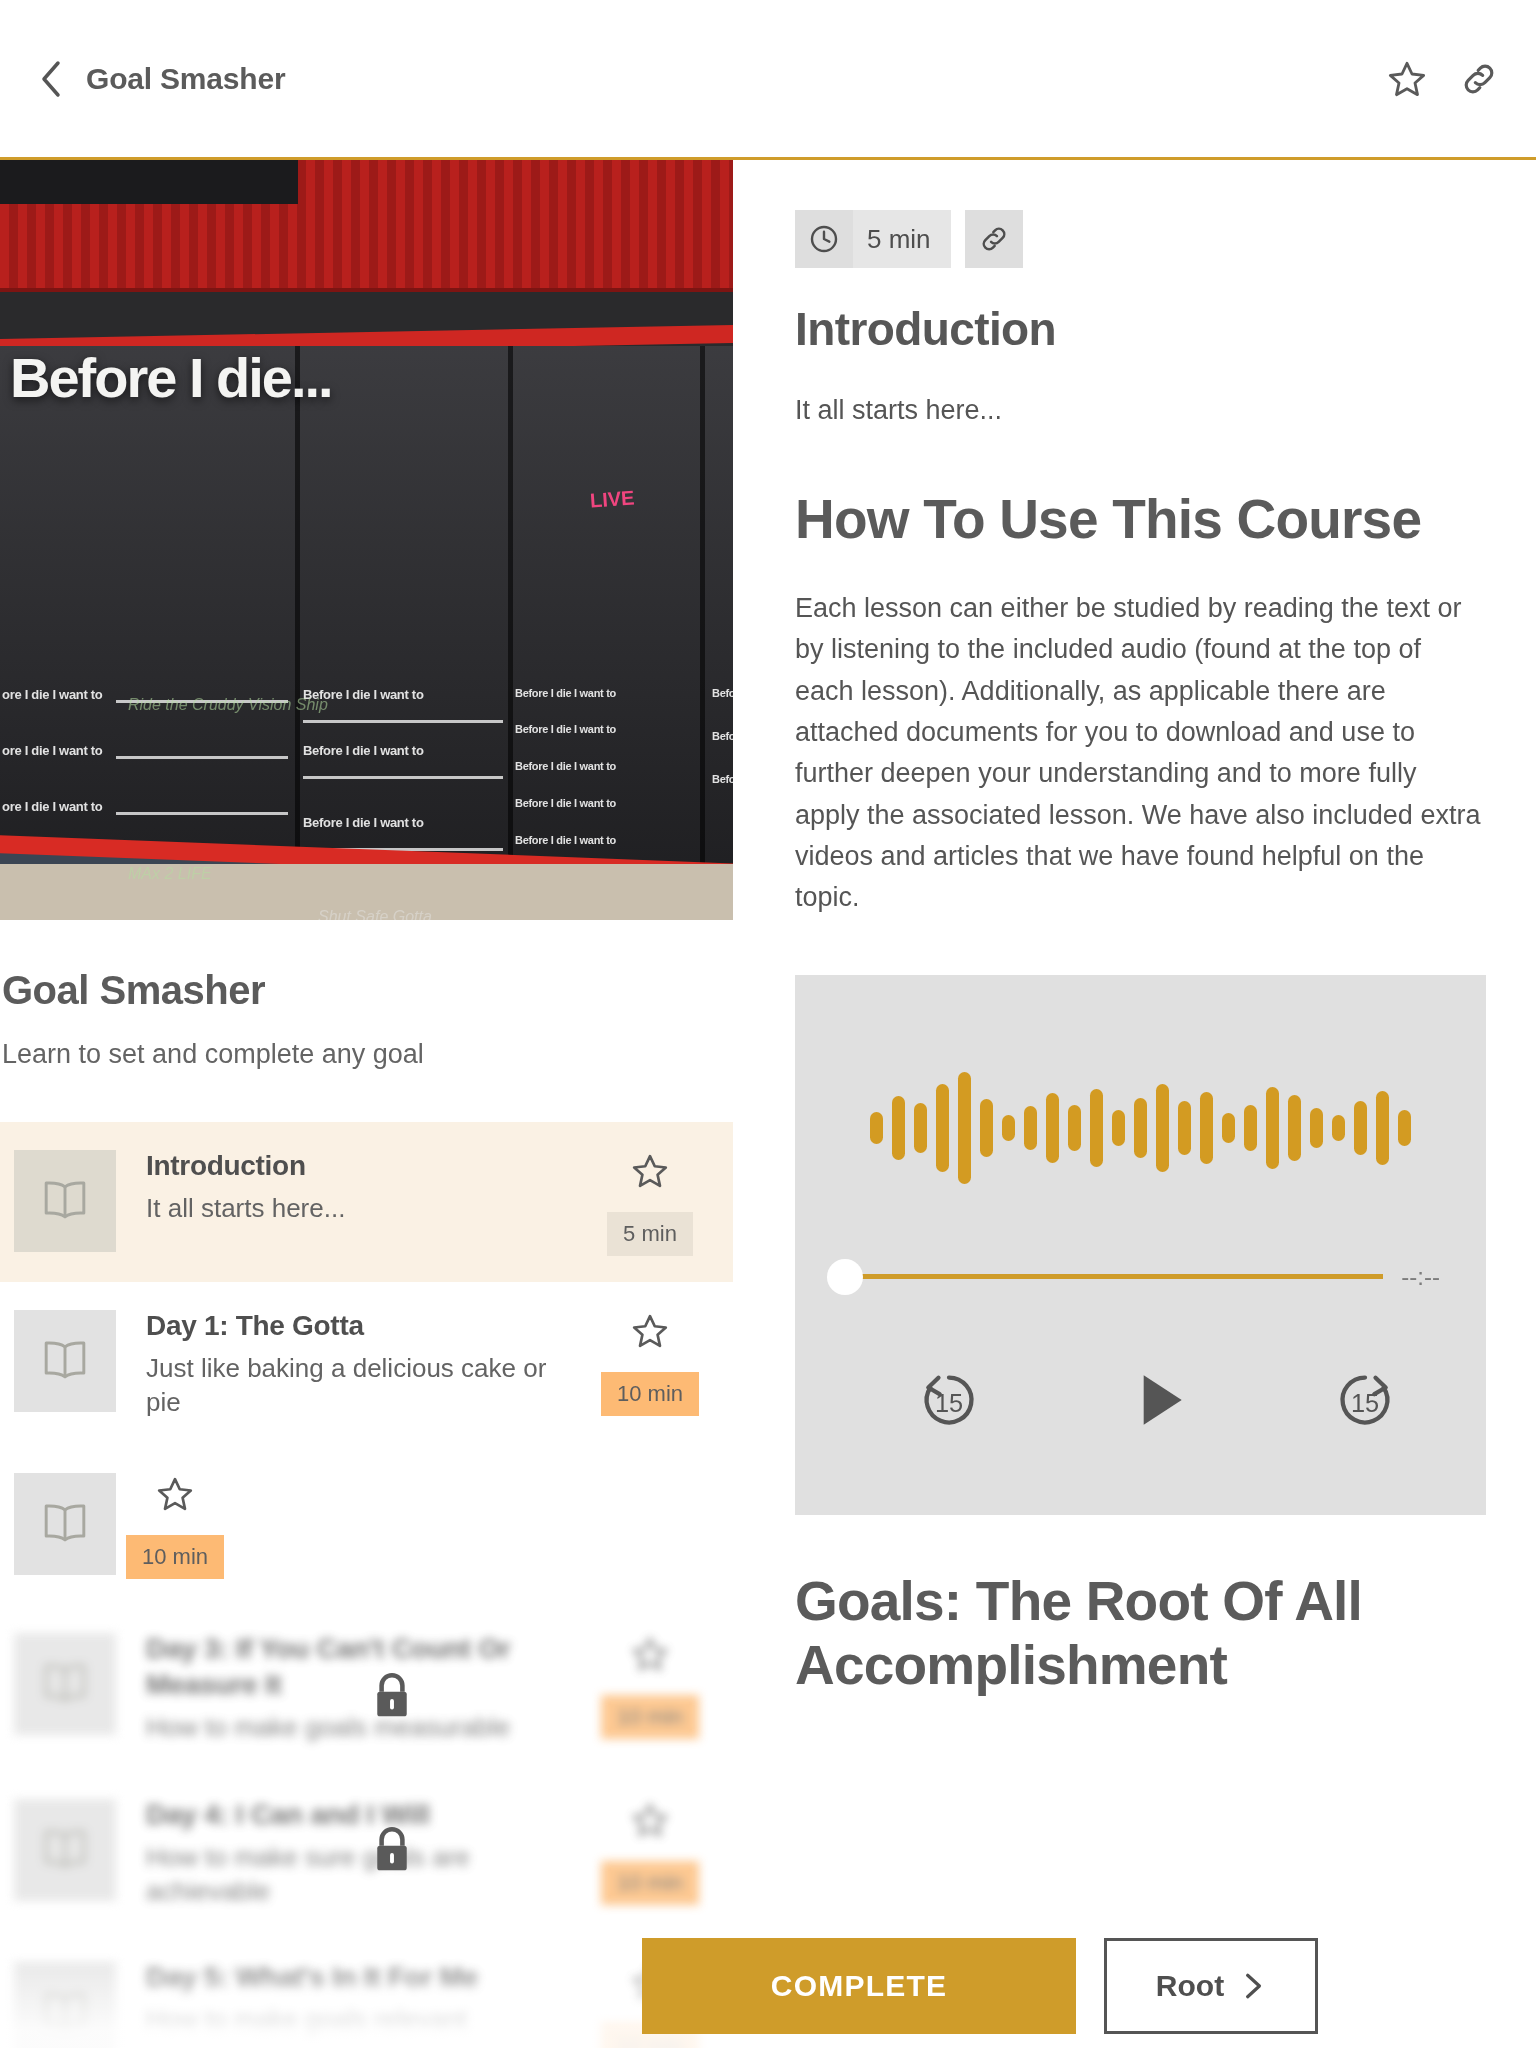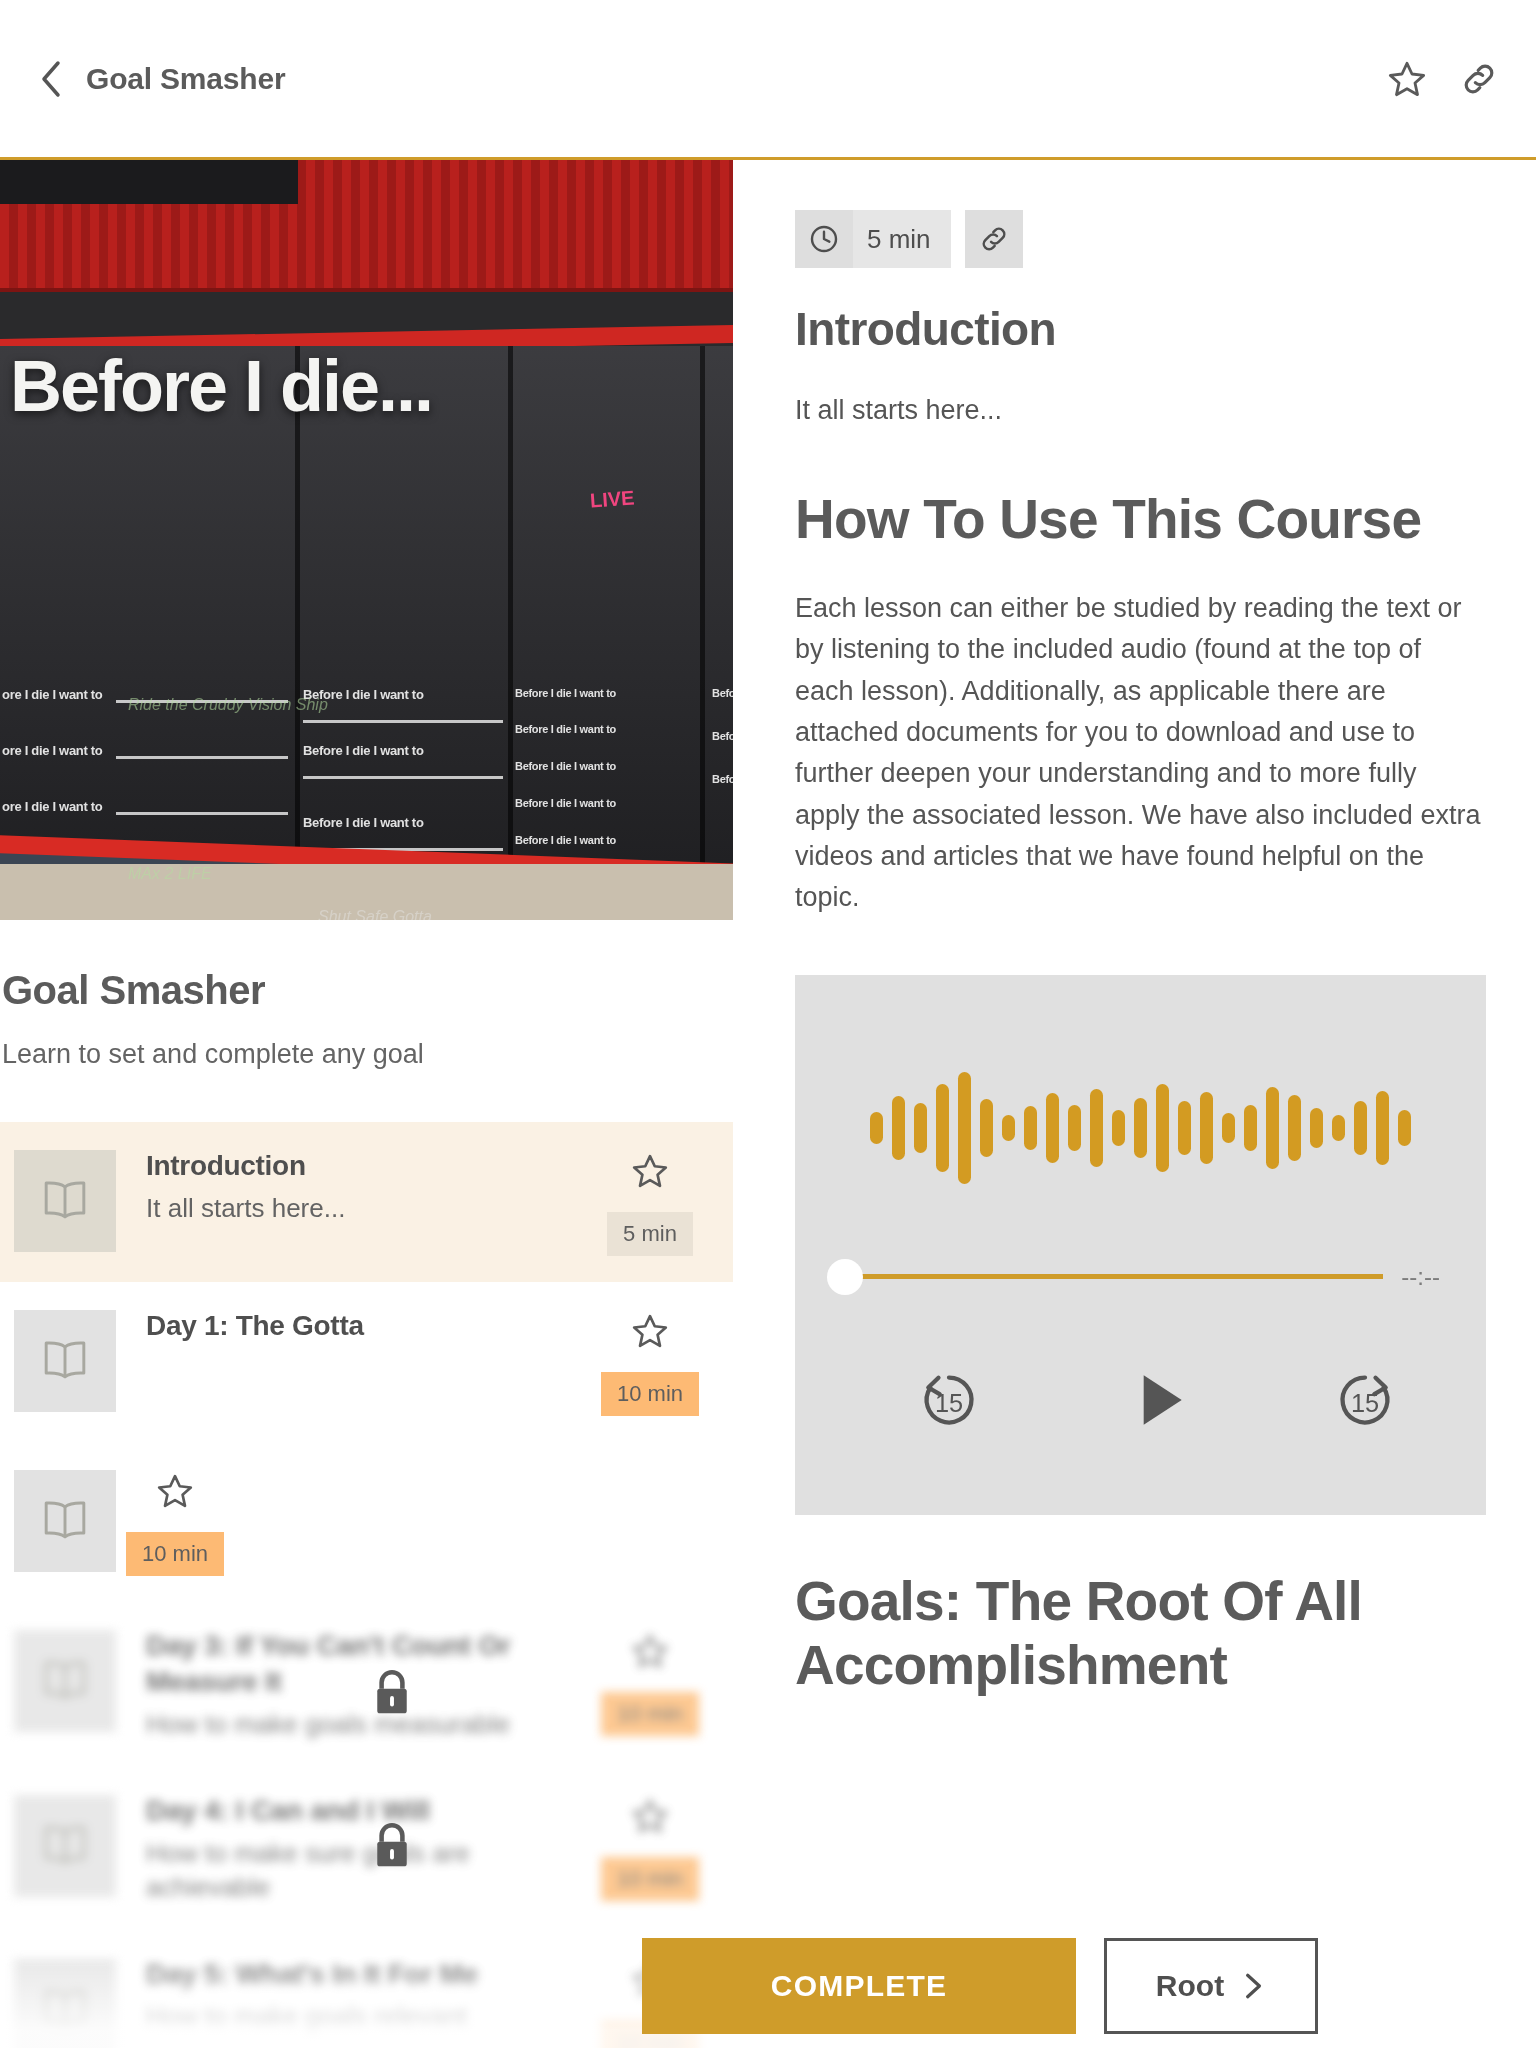--- a/index.html
+++ b/index.html
@@ -106,21 +106,21 @@
     font-family: "Liberation Sans", sans-serif;
     font-weight: bold;
     font-size: 13px;
     letter-spacing: -0.3px;
     white-space: nowrap;
     opacity: 0.92;
   }
   .hero-bigtext {
     position: absolute;
     left: 10px; top: 185px;
-    font-size: 72px;
+    font-size: 56px;
     font-weight: bold;
     color: #f4f4f2;
     letter-spacing: -2px;
     text-shadow: 0 3px 10px rgba(0,0,0,0.6);
     z-index: 4;
   }
   .hero-live {
     position: absolute; left: 590px; top: 328px;
     color: #f0457f; font-weight: bold; font-size: 20px;
     transform: rotate(-4deg);
@@ -459,20 +459,21 @@
 
       <div class="lesson">
         <div class="lesson-thumb">
           <svg width="54" height="46" viewBox="0 0 24 22">
             <path d="M12 4.2C10 2.6 7.4 2.2 3 2.4v14.4c4.4-.2 7 .2 9 1.8 2-1.6 4.6-2 9-1.8V2.4c-4.4-.2-7 .2-9 1.8z" fill="none" stroke="#a8a8a0" stroke-width="1.4" stroke-linejoin="round"></path>
             <path d="M12 4.2v14.4" fill="none" stroke="#a8a8a0" stroke-width="1.4"></path>
           </svg>
         </div>
         <div class="lesson-body">
           <div class="lesson-title">Day 1: The Gotta</div>
+          <div class="lesson-desc">Just like baking a delicious cake or pie</div>
         </div>
         <div class="lesson-meta">
           <div class="lesson-star">
             <svg width="38" height="38" viewBox="0 0 24 24">
               <polygon points="12,2.6 15,9 22,9.8 16.8,14.4 18.3,21.4 12,17.8 5.7,21.4 7.2,14.4 2,9.8 9,9" fill="none" stroke="#5a5a5a" stroke-width="1.7" stroke-linejoin="round"></polygon>
             </svg>
           </div>
           <div class="duration-pill">10 min</div>
         </div>
       </div>

